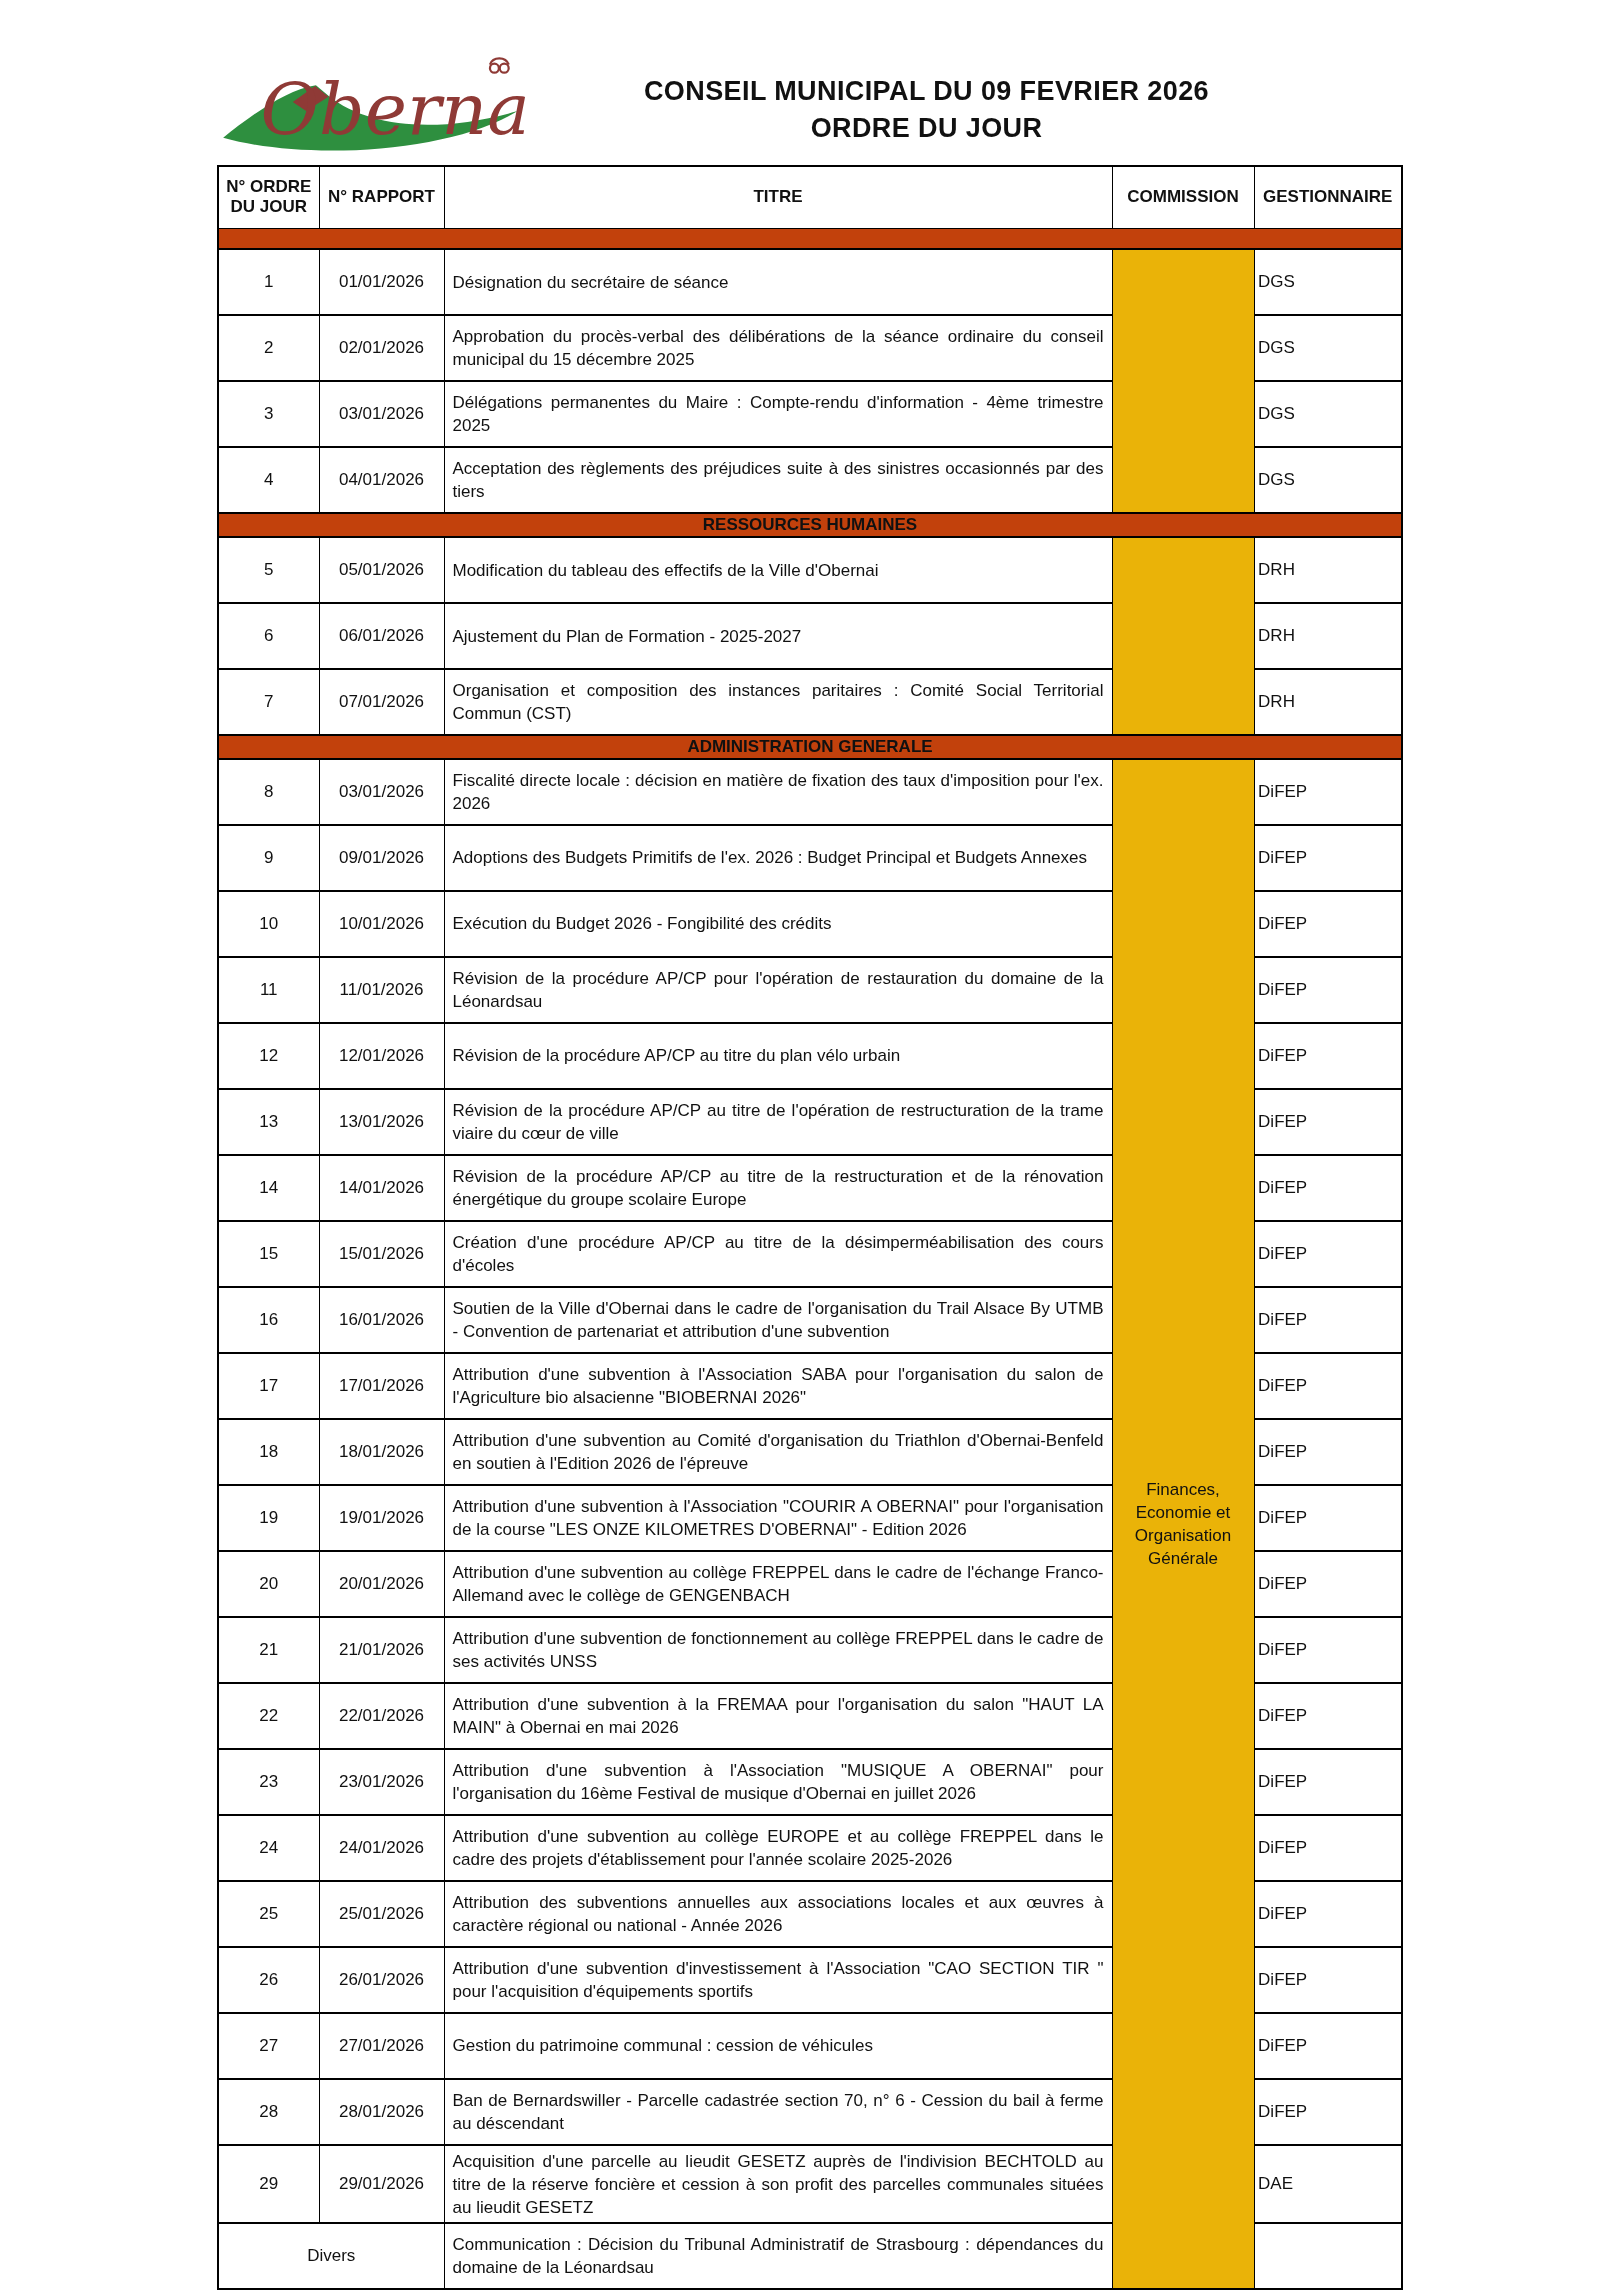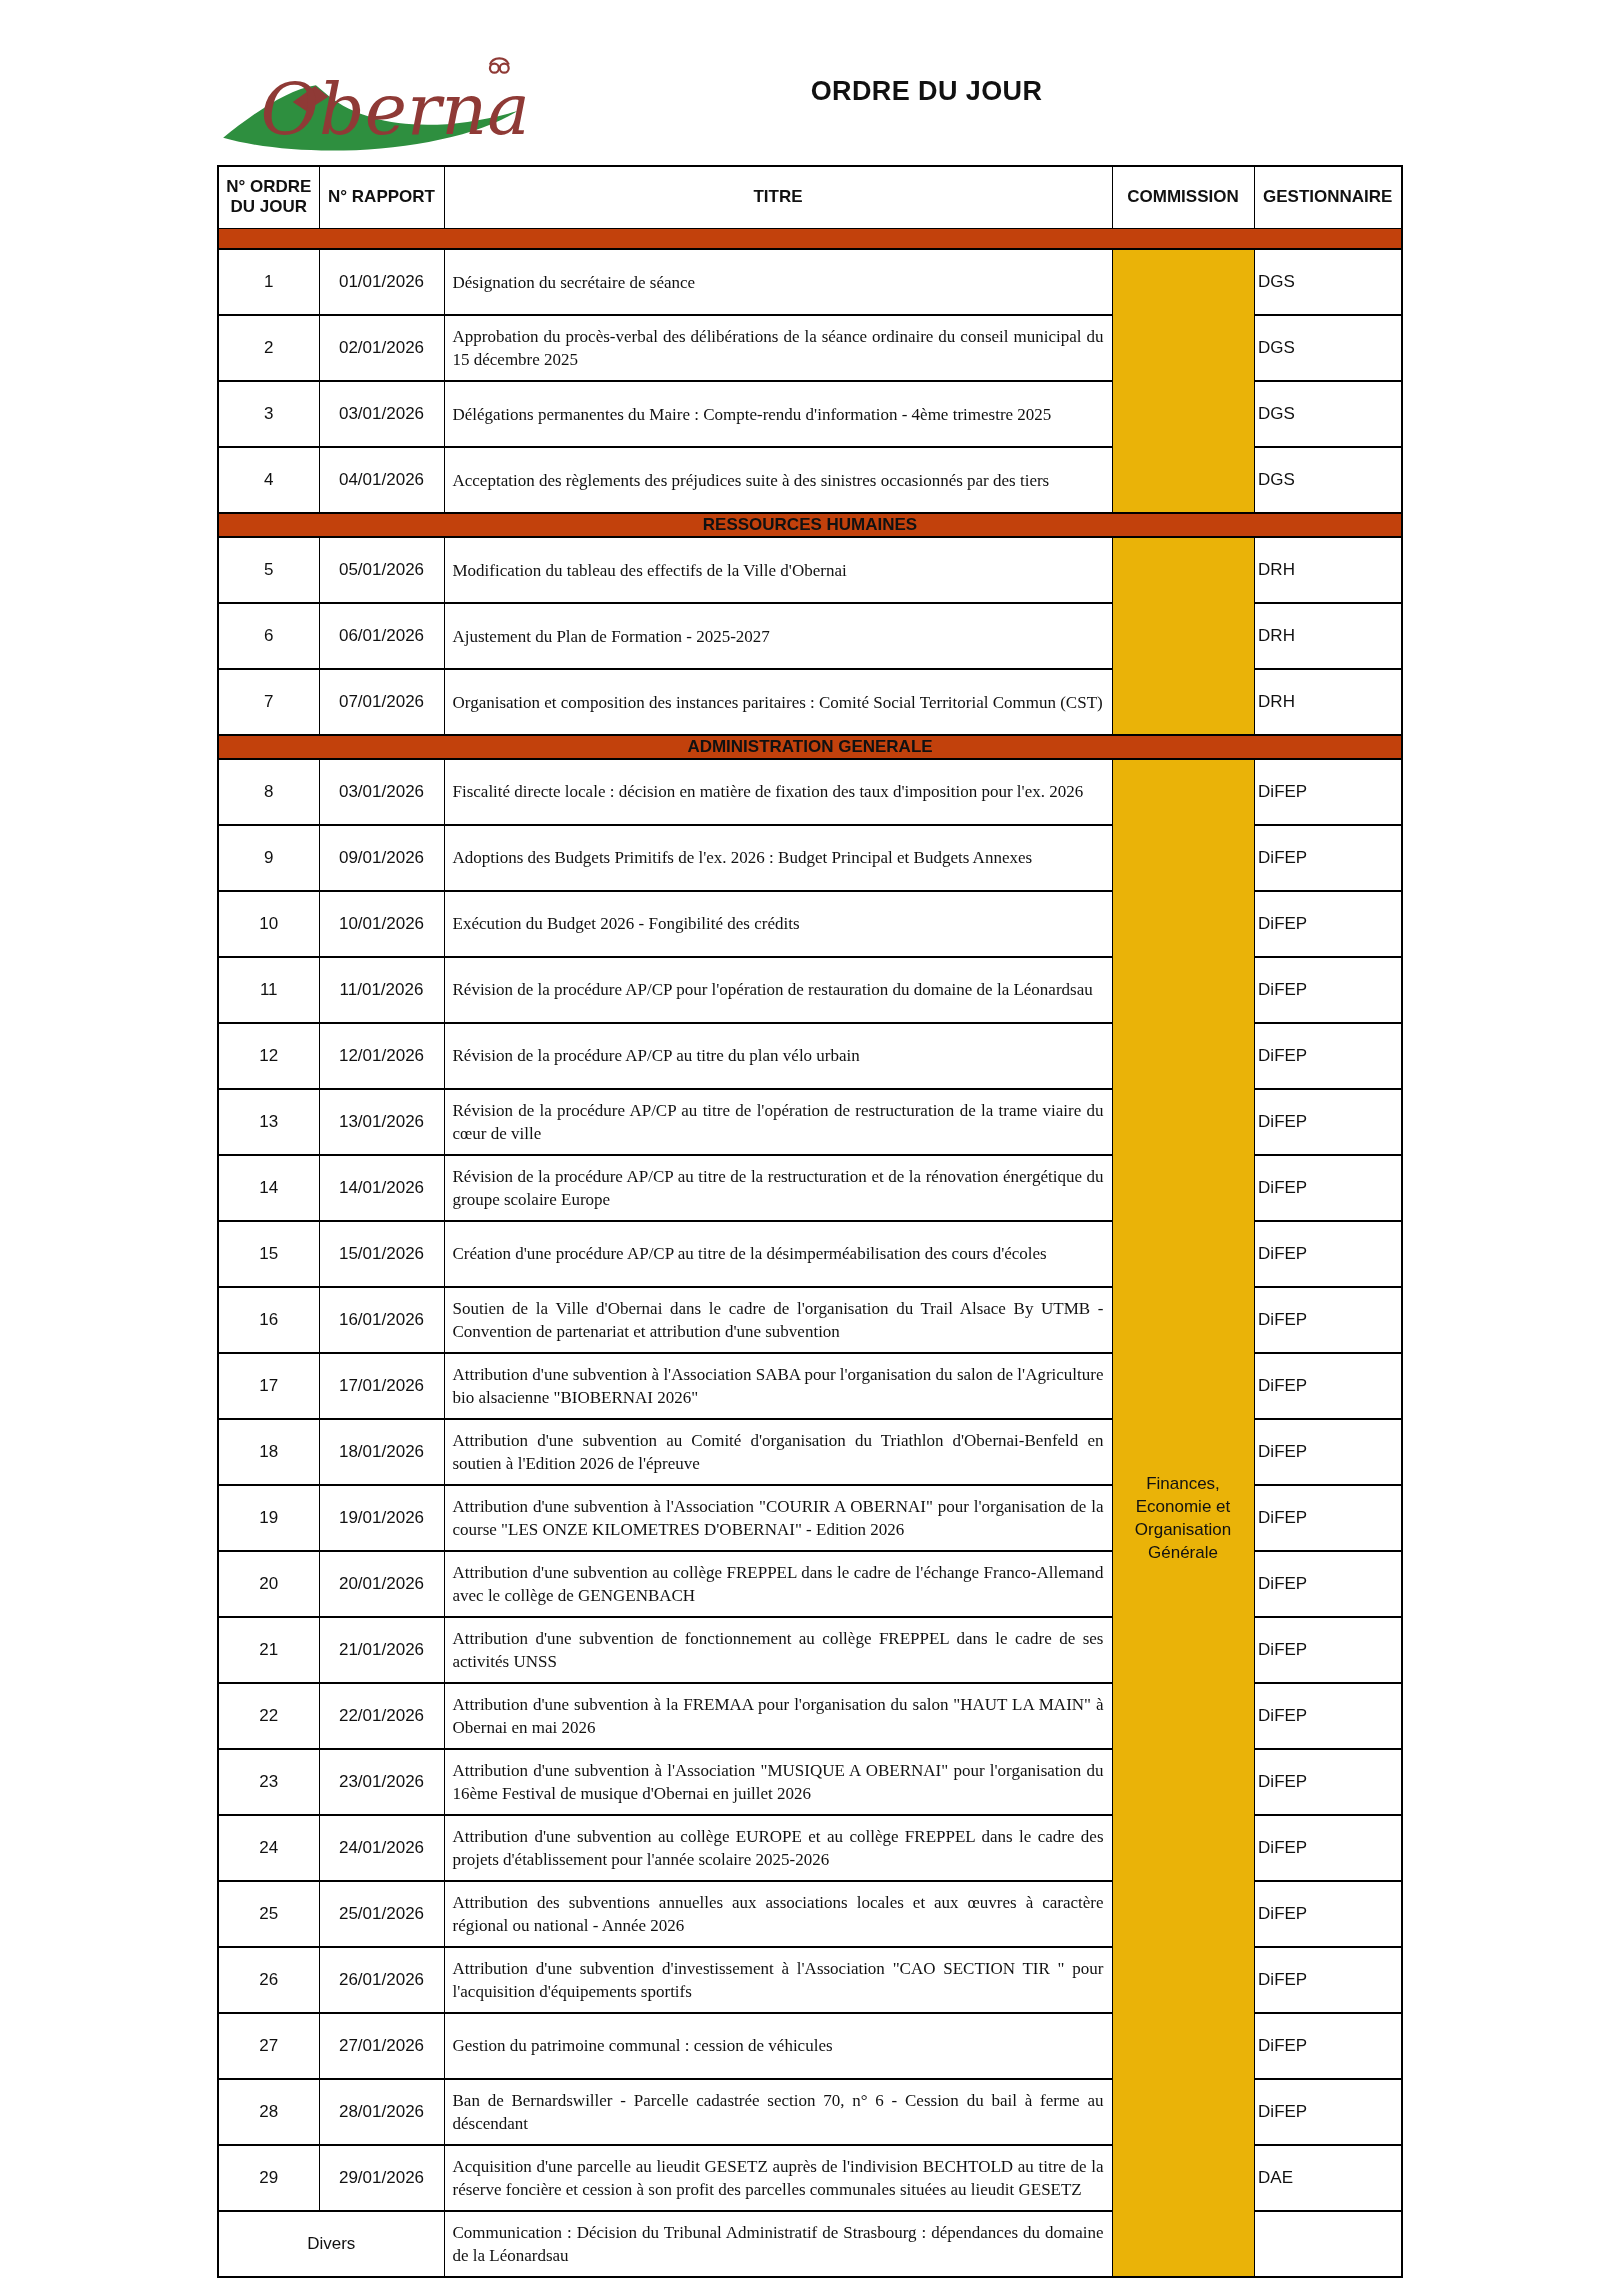--- a/index.html
+++ b/index.html
@@ -48,21 +48,20 @@
     text-align: center;
     font-weight: bold;
     font-size: 17px;
     padding: 0.9px 0;
   }
   td.c-num, td.c-rapport { text-align: center; padding: 1.8px 3.6px; }
   td.c-titre {
     text-align: justify;
     padding: 3.6px 8px;
     line-height: 23px;
-    font-family: Liberation Serif, serif;
   }
   td.c-comm {
     text-align: center;
     padding: 1.8px 10.7px;
     line-height: 23px;
     background: #eab308;
   }
   td.c-gest { padding: 1.8px 3.6px; }
 </style>
 </head>
@@ -75,20 +74,21 @@
     <text x="46" y="100" font-family="DejaVu Serif, serif" font-style="italic" font-size="80" fill="#8f3a36">Obernai</text>
     <g stroke="#8f3a36" stroke-width="2.5" fill="none">
       <circle cx="308" cy="26" r="5"></circle>
       <circle cx="319" cy="26" r="5"></circle>
       <path d="M303,22 A 11 10 0 0 1 324,22"></path>
     </g>
   </svg>
 </div>
 
 <div class="title-block">
+  <div>CONSEIL MUNICIPAL DU 09 FEVRIER 2026</div>
   <div>ORDRE DU JOUR</div>
 </div>
 
 <table class="agenda">
   <colgroup>
     <col style="width:101px">
       <col style="width:125px">
       <col style="width:668px">
       <col style="width:142px">
       <col style="width:148px">

